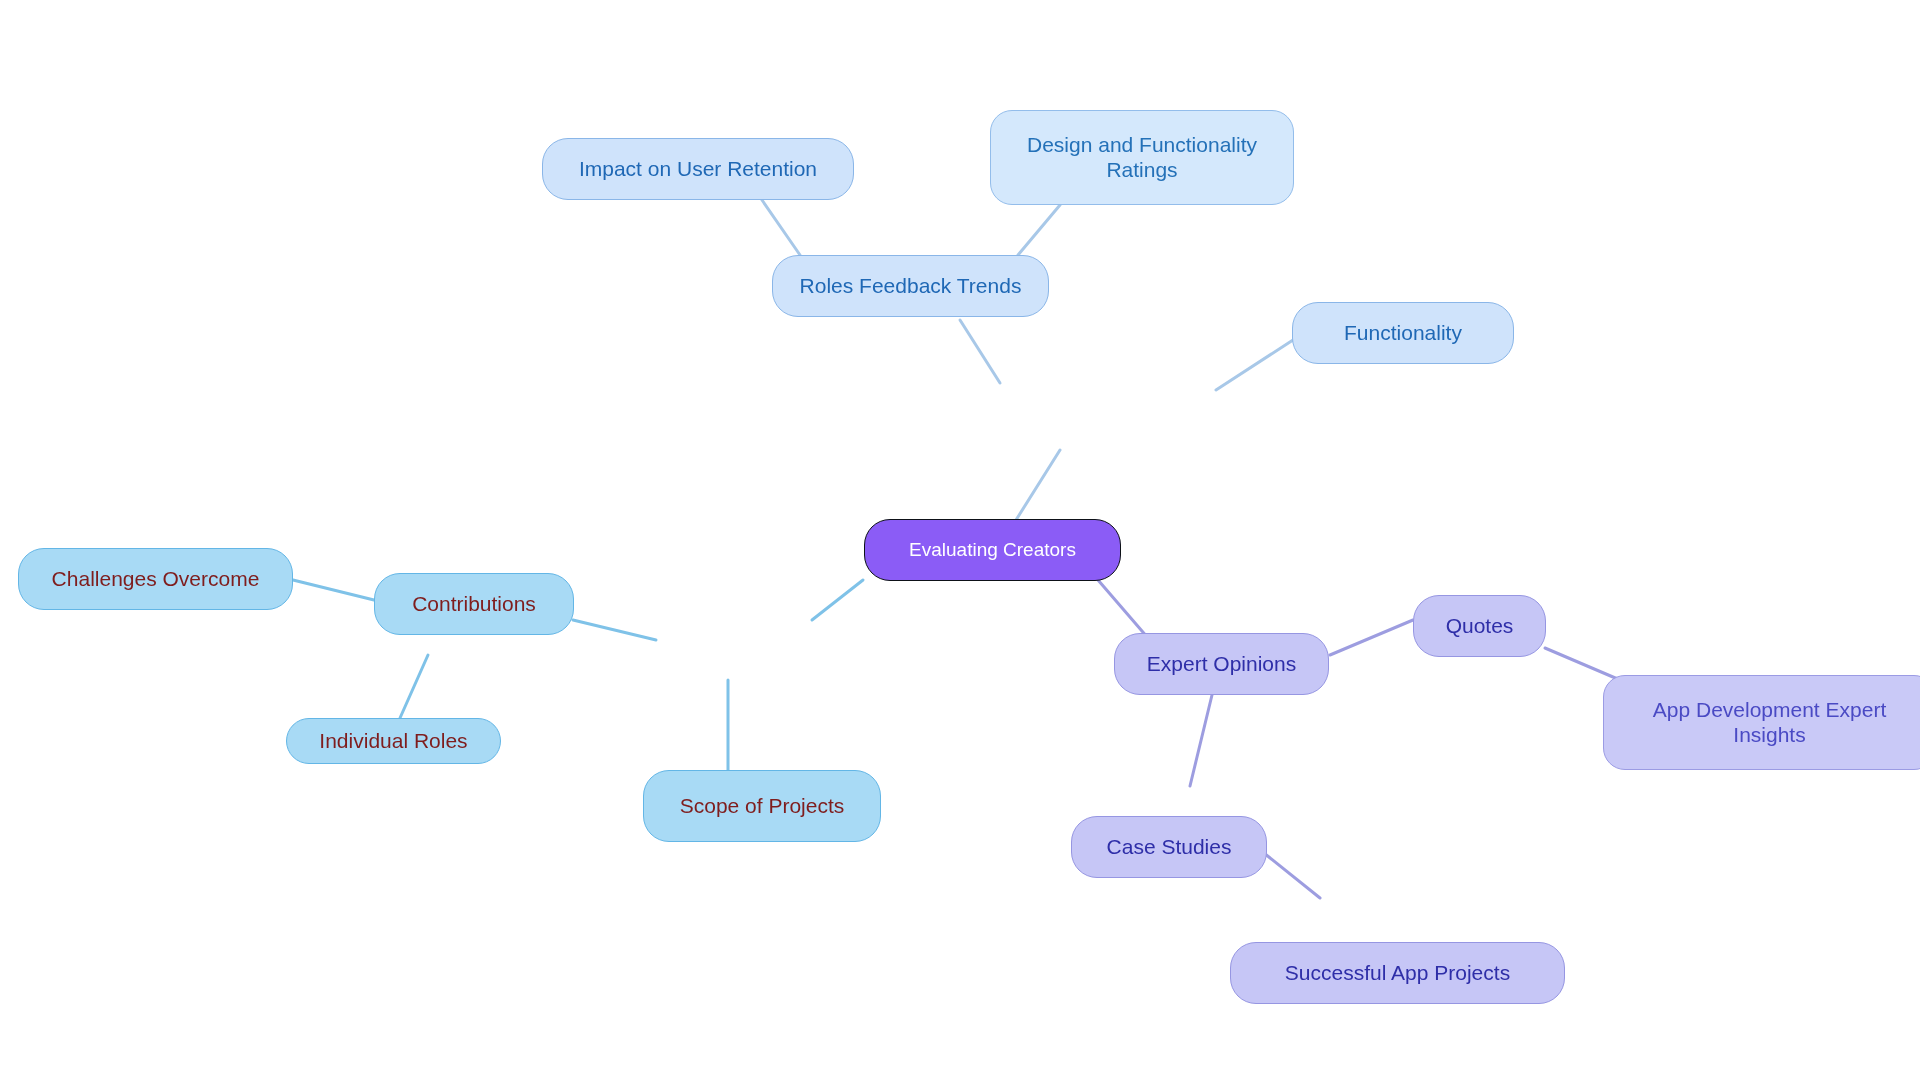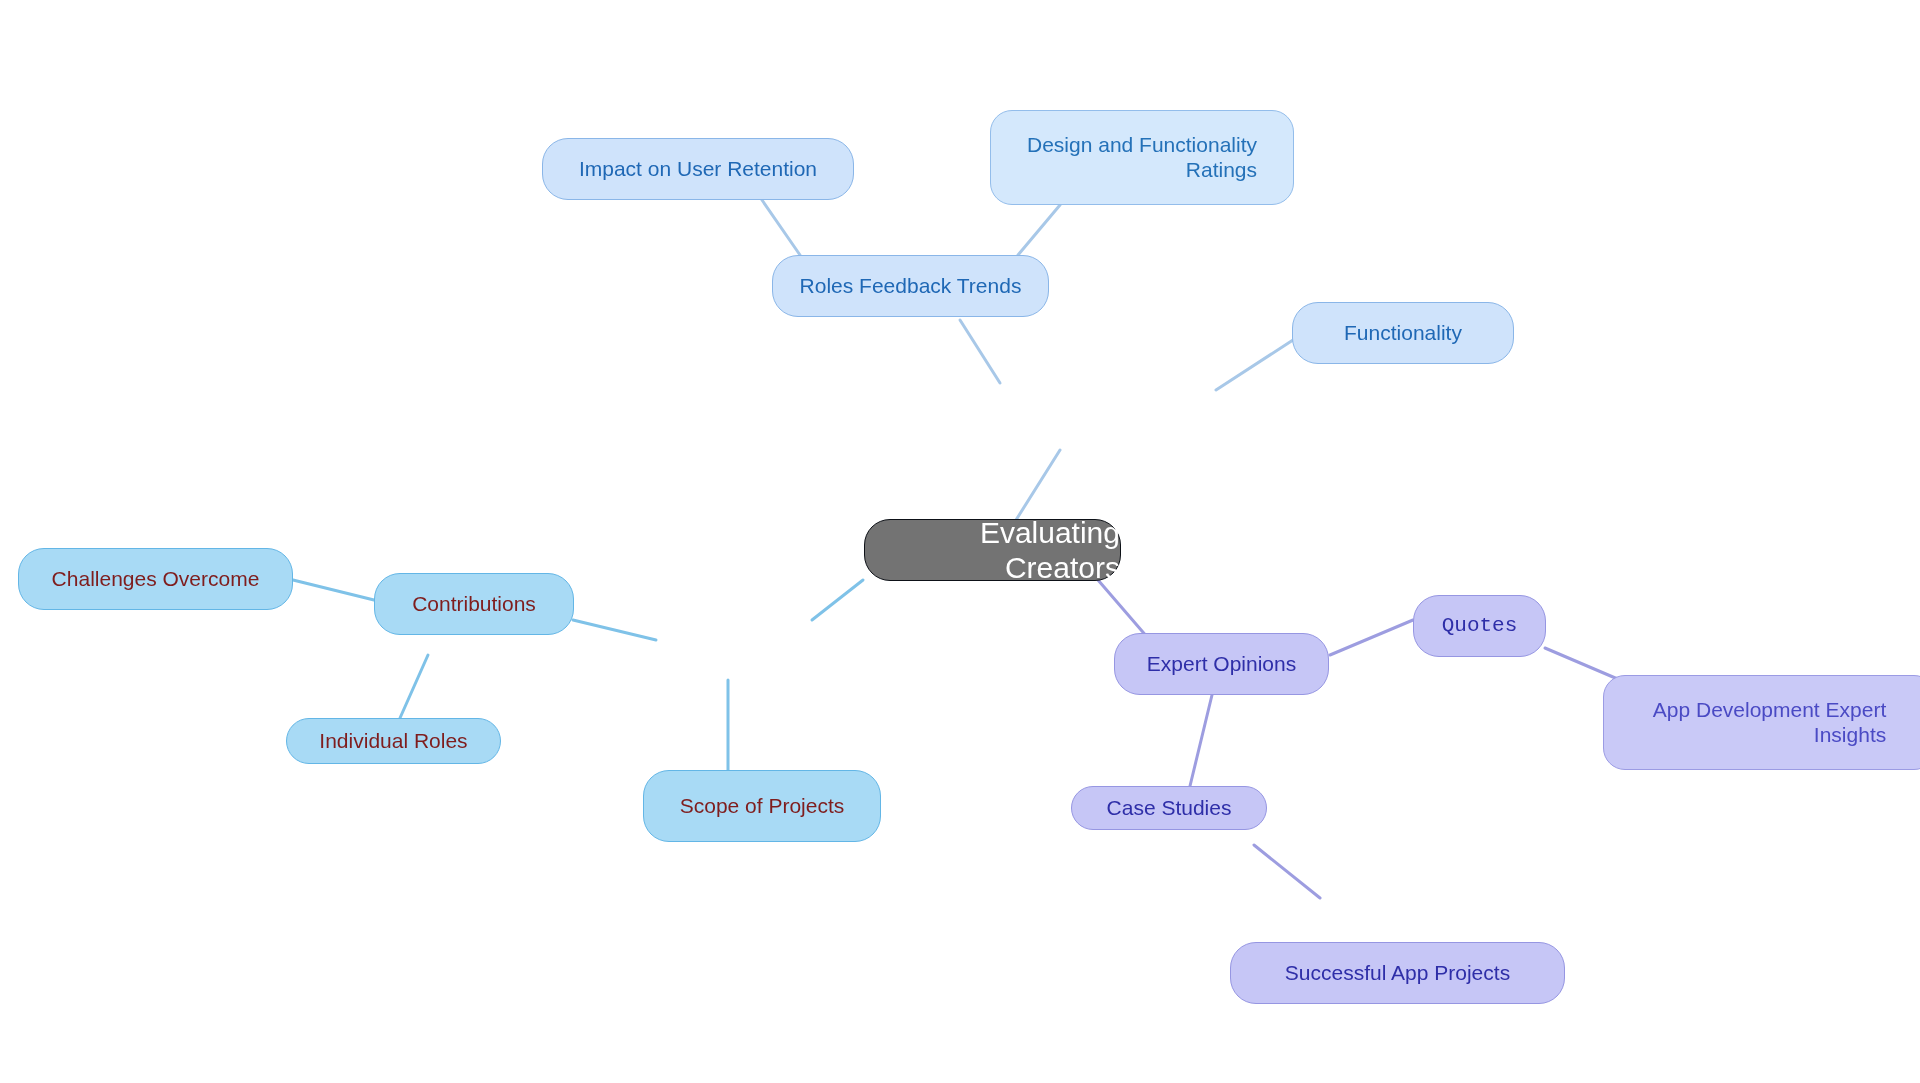--- a/index.html
+++ b/index.html
@@ -26,32 +26,32 @@
     width: 1920px;
     height: 1083px;
     pointer-events: none;
   }
   .node {
     position: absolute;
     box-sizing: border-box;
     display: flex;
     align-items: center;
     justify-content: center;
-    text-align: right;
+    text-align: center;
     line-height: 1.18;
     white-space: pre-line;
     border-style: solid;
     border-width: 1.5px;
   }
   .node-root {
-    background: #737373;
+    background: #8b5cf6;
     border-color: #0d1117;
     color: #ffffff;
     border-radius: 26px;
-    font-size: 30px;
+    font-size: 19px;
   }
   .node-blue {
     background: #cfe3fb;
     border-color: #8ab6e8;
     color: #1f68b5;
     border-radius: 26px;
     font-size: 21px;
   }
   .node-blue-soft {
     background: #d4e8fc;
@@ -158,30 +158,30 @@
   </div>
 
   <div class="node node-cyan" style="left:286px; top:718px; width:215px; height:46px;">
     <span>Individual Roles</span>
   </div>
 
   <div class="node node-purple" style="left:1114px; top:633px; width:215px; height:62px;">
     <span>Expert Opinions</span>
   </div>
 
-  <div class="node node-purple" style="left:1413px; top:595px; width:133px; height:62px;font-family:Liberation Mono, monospace;">
+  <div class="node node-purple" style="left:1413px; top:595px; width:133px; height:62px;">
     <span>Quotes</span>
   </div>
 
   <div class="node node-purple-soft" style="left:1603px; top:675px; width:333px; height:95px;">
     <span>App Development Expert
 Insights</span>
   </div>
 
-  <div class="node node-purple" style="left:1071px; top:786px; width:196px; height:44px;">
+  <div class="node node-purple" style="left:1071px; top:816px; width:196px; height:62px;">
     <span>Case Studies</span>
   </div>
 
   <div class="node node-purple" style="left:1230px; top:898px; width:335px; height:62px;margin-top:44px;">
     <span>Successful App Projects</span>
   </div>
 
 </div>
 
 </body></html>

